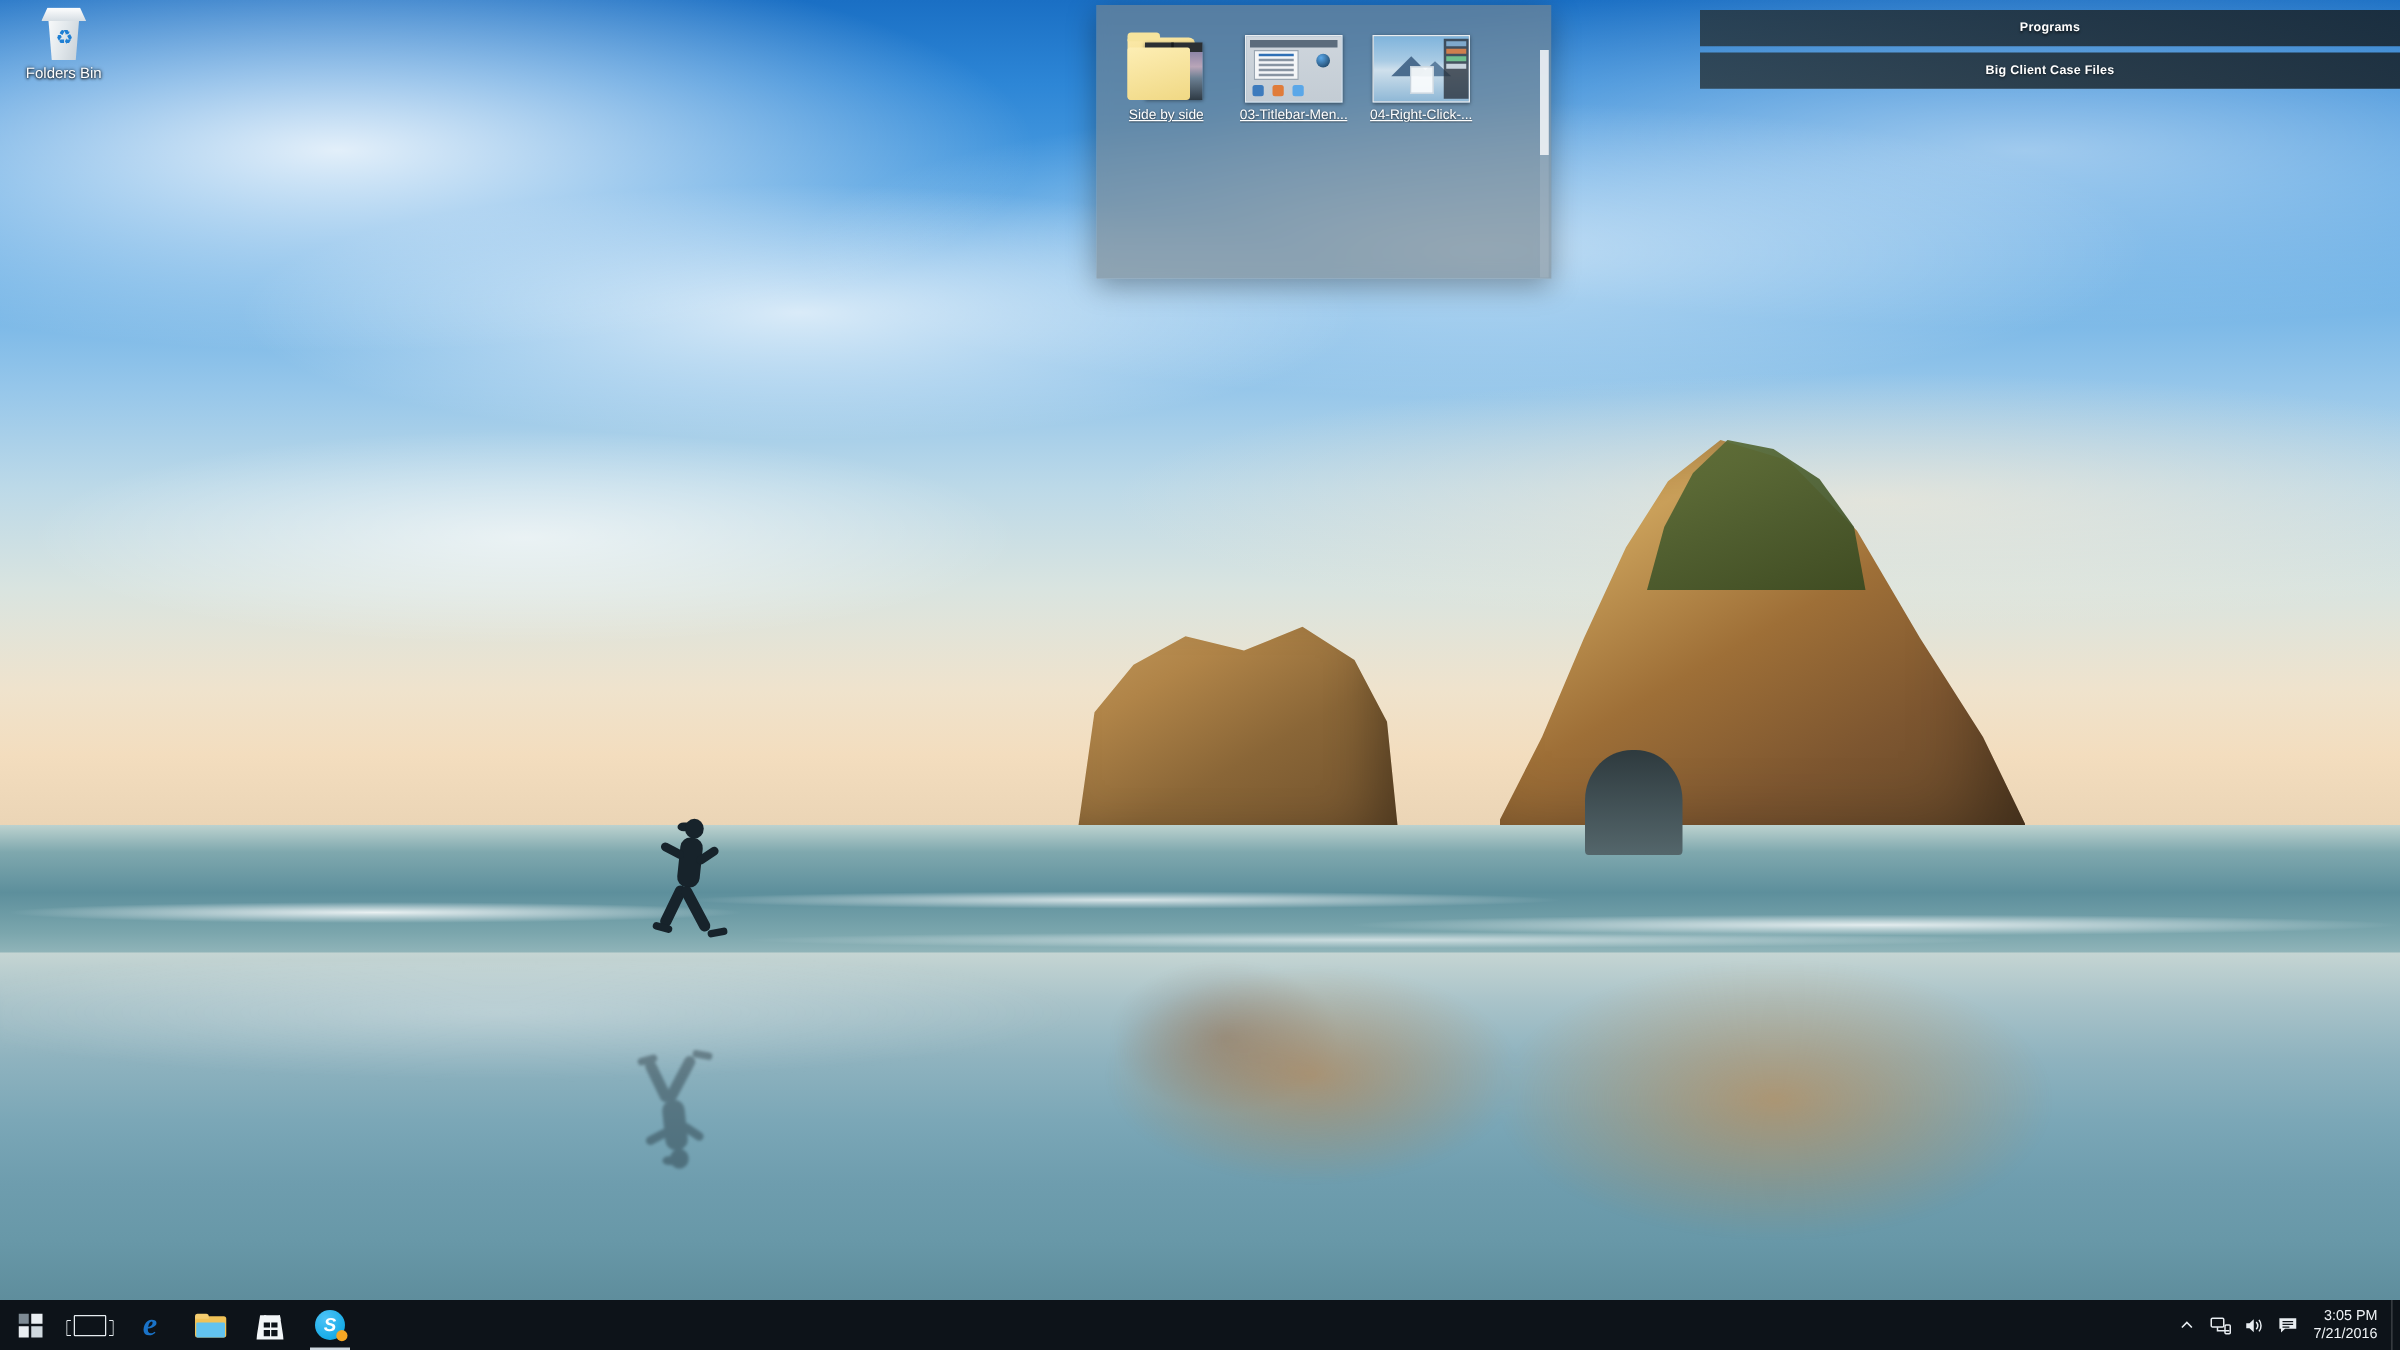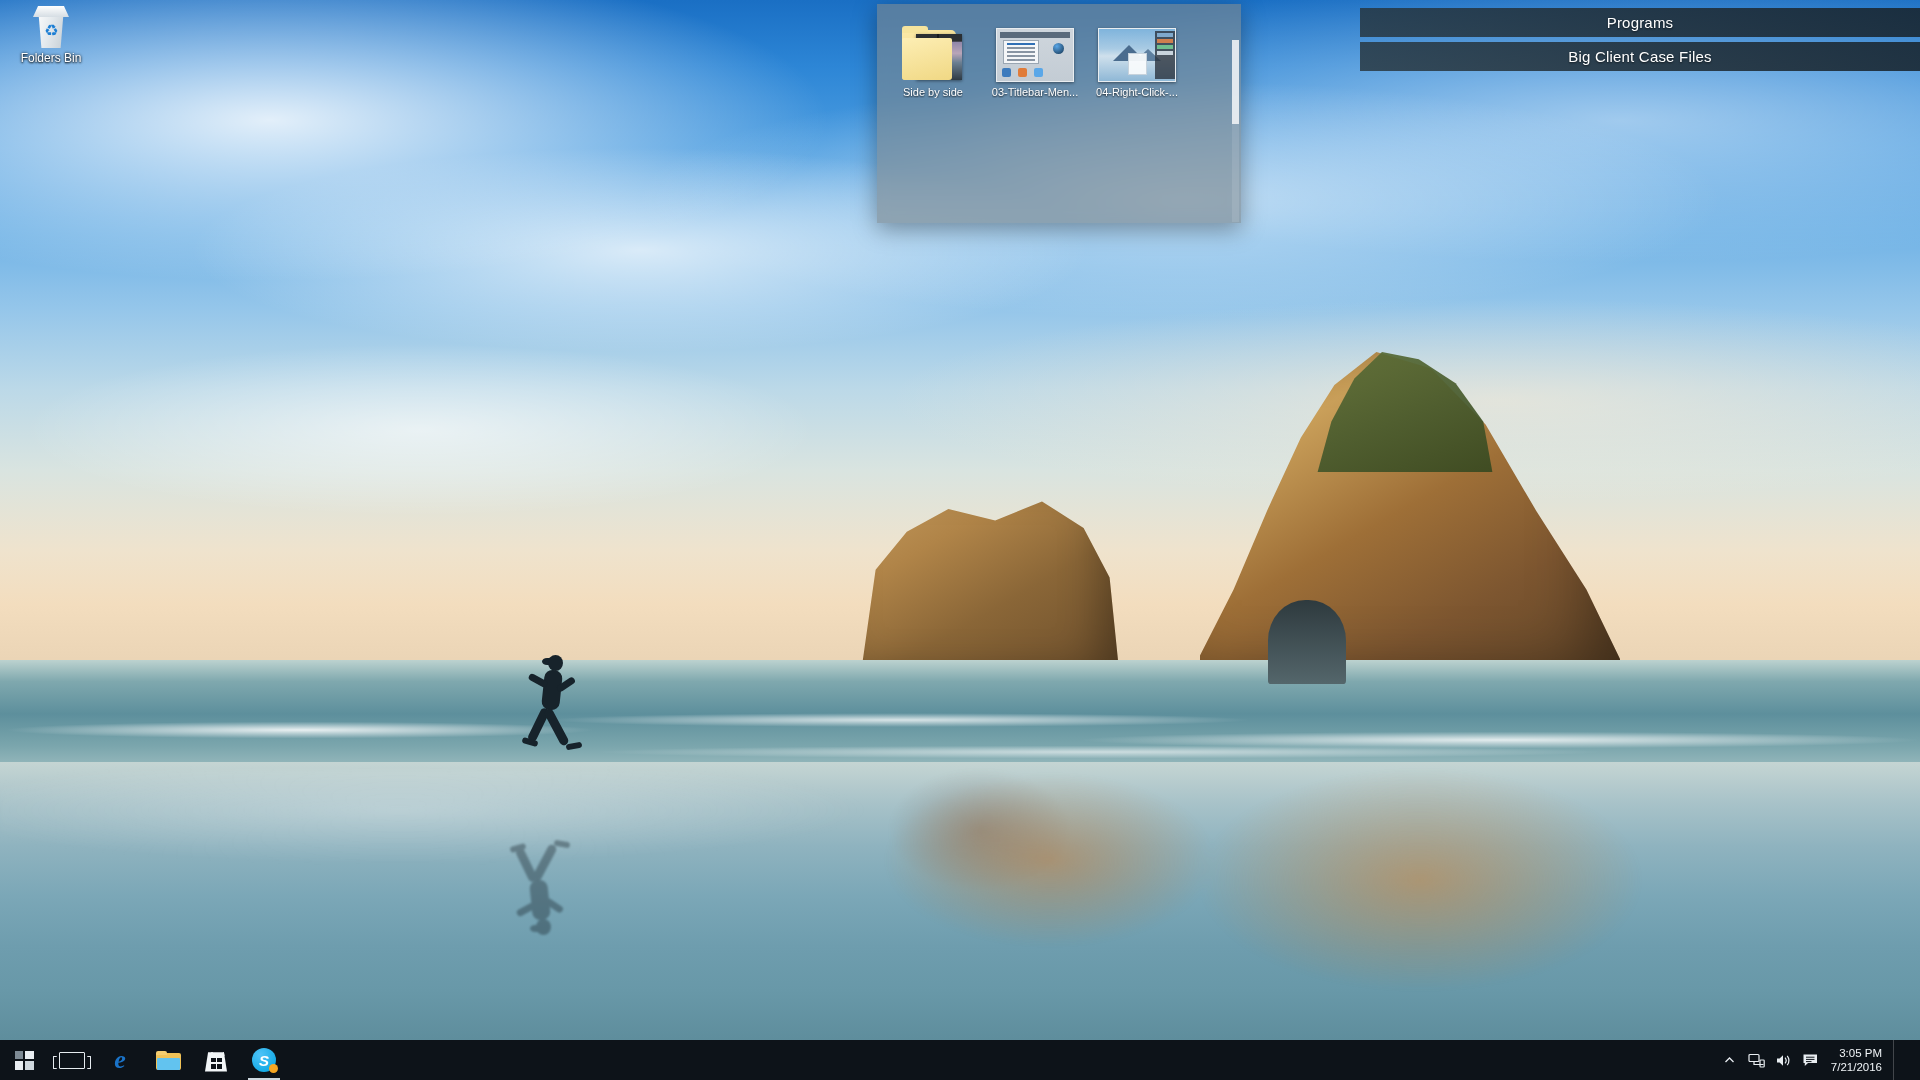--- a/index.html
+++ b/index.html
@@ -154,20 +154,21 @@
     display:flex; gap:14px; align-items:flex-start;
   }
   .file-item {
     width:88px; display:flex; flex-direction:column; align-items:center; gap:4px; cursor:default;
   }
   .thumb-wrap { height:68px; display:flex; align-items:flex-end; justify-content:center; }
   .file-label {
     font-size:11px; color:#fff; text-align:center; white-space:nowrap;
     overflow:hidden; text-overflow:ellipsis; max-width:88px;
     text-shadow:0 1px 2px rgba(0,0,0,.85);
+    text-decoration:underline;
   }
 
   
   .folder-ico { position:relative; width:62px; height:56px; }
   .folder-back {
     position:absolute; left:0; top:4px; width:54px; height:50px;
     background:linear-gradient(160deg,#fbe9a8,#ecd27c); border-radius:2px 5px 3px 3px;
   }
   .folder-tab {
     position:absolute; left:0; top:0; width:26px; height:7px;
@@ -246,22 +247,23 @@
   }
 
   
   #menubars { position:absolute; right:0; top:8px; width:560px; }
   .mbar {
     height:29px; margin-bottom:5px;
     background:linear-gradient(90deg, rgba(38,50,56,.80) 0%, rgba(30,42,50,.86) 55%, rgba(24,36,45,.88) 100%);
     display:flex; align-items:center; justify-content:center; cursor:default;
   }
   .mbar span {
-    color:#fff; font-size:15px; letter-spacing:.2px;
+    color:#fff; font-size:10px; letter-spacing:.2px;
     text-shadow:0 1px 2px rgba(0,0,0,.6);
+    font-weight:bold;
   }
 
   
   #taskbar {
     position:absolute; left:0; bottom:0; width:1920px; height:40px;
     background:#0d1319; display:flex; align-items:center;
   }
   .tb-btn {
     width:48px; height:40px; display:flex; align-items:center; justify-content:center;
     cursor:pointer; position:relative;
@@ -318,21 +320,21 @@
   .skype b { color:#fff; font-size:15px; font-style:italic; line-height:1; }
   .skype-badge {
     position:absolute; right:-2px; bottom:-1px; width:9px; height:9px;
     border-radius:50%; background:#f5a623;
   }
   .running-underline {
     position:absolute; left:8px; right:8px; bottom:0; height:2.5px;
     background:#cdd7de;
   }
   .tb-spacer { flex:1; }
-  .tray { display:flex; align-items:center; gap:0; height:40px; padding-right:20px; }
+  .tray { display:flex; align-items:center; gap:0; height:40px; padding-right:0; }
   .tray-btn {
     width:27px; height:40px; display:flex; align-items:center; justify-content:center;
     color:#e8edf1; cursor:pointer;
   }
   .clock {
     height:40px; padding:0 11px 0 7px; display:flex; flex-direction:column;
     align-items:flex-end; justify-content:center; color:#f0f4f7;
     font-size:11.5px; line-height:14px; cursor:pointer;
   }
   .show-desktop {

